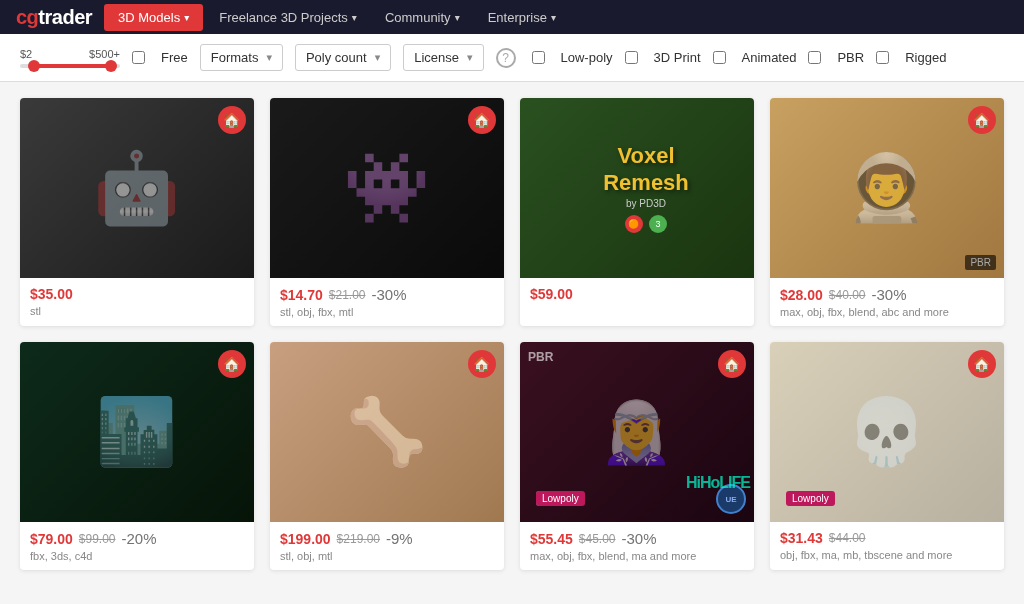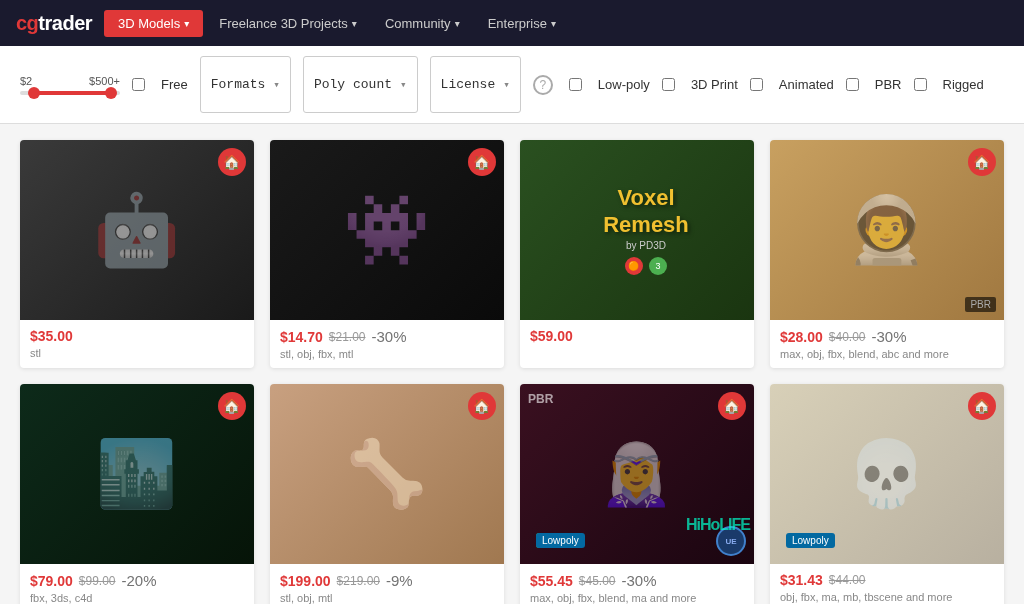--- a/index.html
+++ b/index.html
@@ -3,21 +3,21 @@
   <meta charset="utf-8">
   <style>
     * { box-sizing: border-box; margin: 0; padding: 0; }
     body { font-family: Arial, sans-serif; background: #f5f5f5; font-size: 13px; }
 
     
     .navbar {
       background: #1a1a2e;
       display: flex;
       align-items: center;
-      height: 46px;
+      height: 34px;
       padding: 0 16px;
       gap: 4px;
     }
     .logo {
       color: white;
       font-size: 20px;
       font-weight: bold;
       margin-right: 8px;
       letter-spacing: -0.5px;
     }
@@ -103,27 +103,26 @@
       color: #333;
       cursor: pointer;
     }
     .checkbox-label input { cursor: pointer; }
 
     .filter-dropdown {
       display: flex;
       align-items: center;
       border: 1px solid #ccc;
       border-radius: 3px;
-      padding: 20px 10px;
+      padding: 5px 10px;
       background: white;
       cursor: pointer;
       font-size: 13px;
       color: #333;
       gap: 8px;
-      font-family: Liberation Mono, monospace;
     }
     .filter-dropdown .drop-arrow { color: #888; font-size: 11px; }
 
     .help-icon {
       width: 20px; height: 20px;
       border: 2px solid #aaa;
       border-radius: 50%;
       display: flex;
       align-items: center;
       justify-content: center;
@@ -192,21 +191,21 @@
       position: absolute;
       bottom: 8px;
       left: 8px;
       background: rgba(0,0,0,0.65);
       color: white;
       font-size: 10px;
       padding: 2px 6px;
       border-radius: 3px;
     }
     .card-tag.green { background: #4caf50; }
-    .card-tag.blue { background: #0369a1; }
+    .card-tag.blue { background: #be185d; }
 
     .pbr-badge {
       position: absolute;
       bottom: 8px;
       right: 8px;
       background: rgba(0,0,0,0.6);
       color: #aaa;
       font-size: 10px;
       padding: 2px 5px;
       border-radius: 2px;

